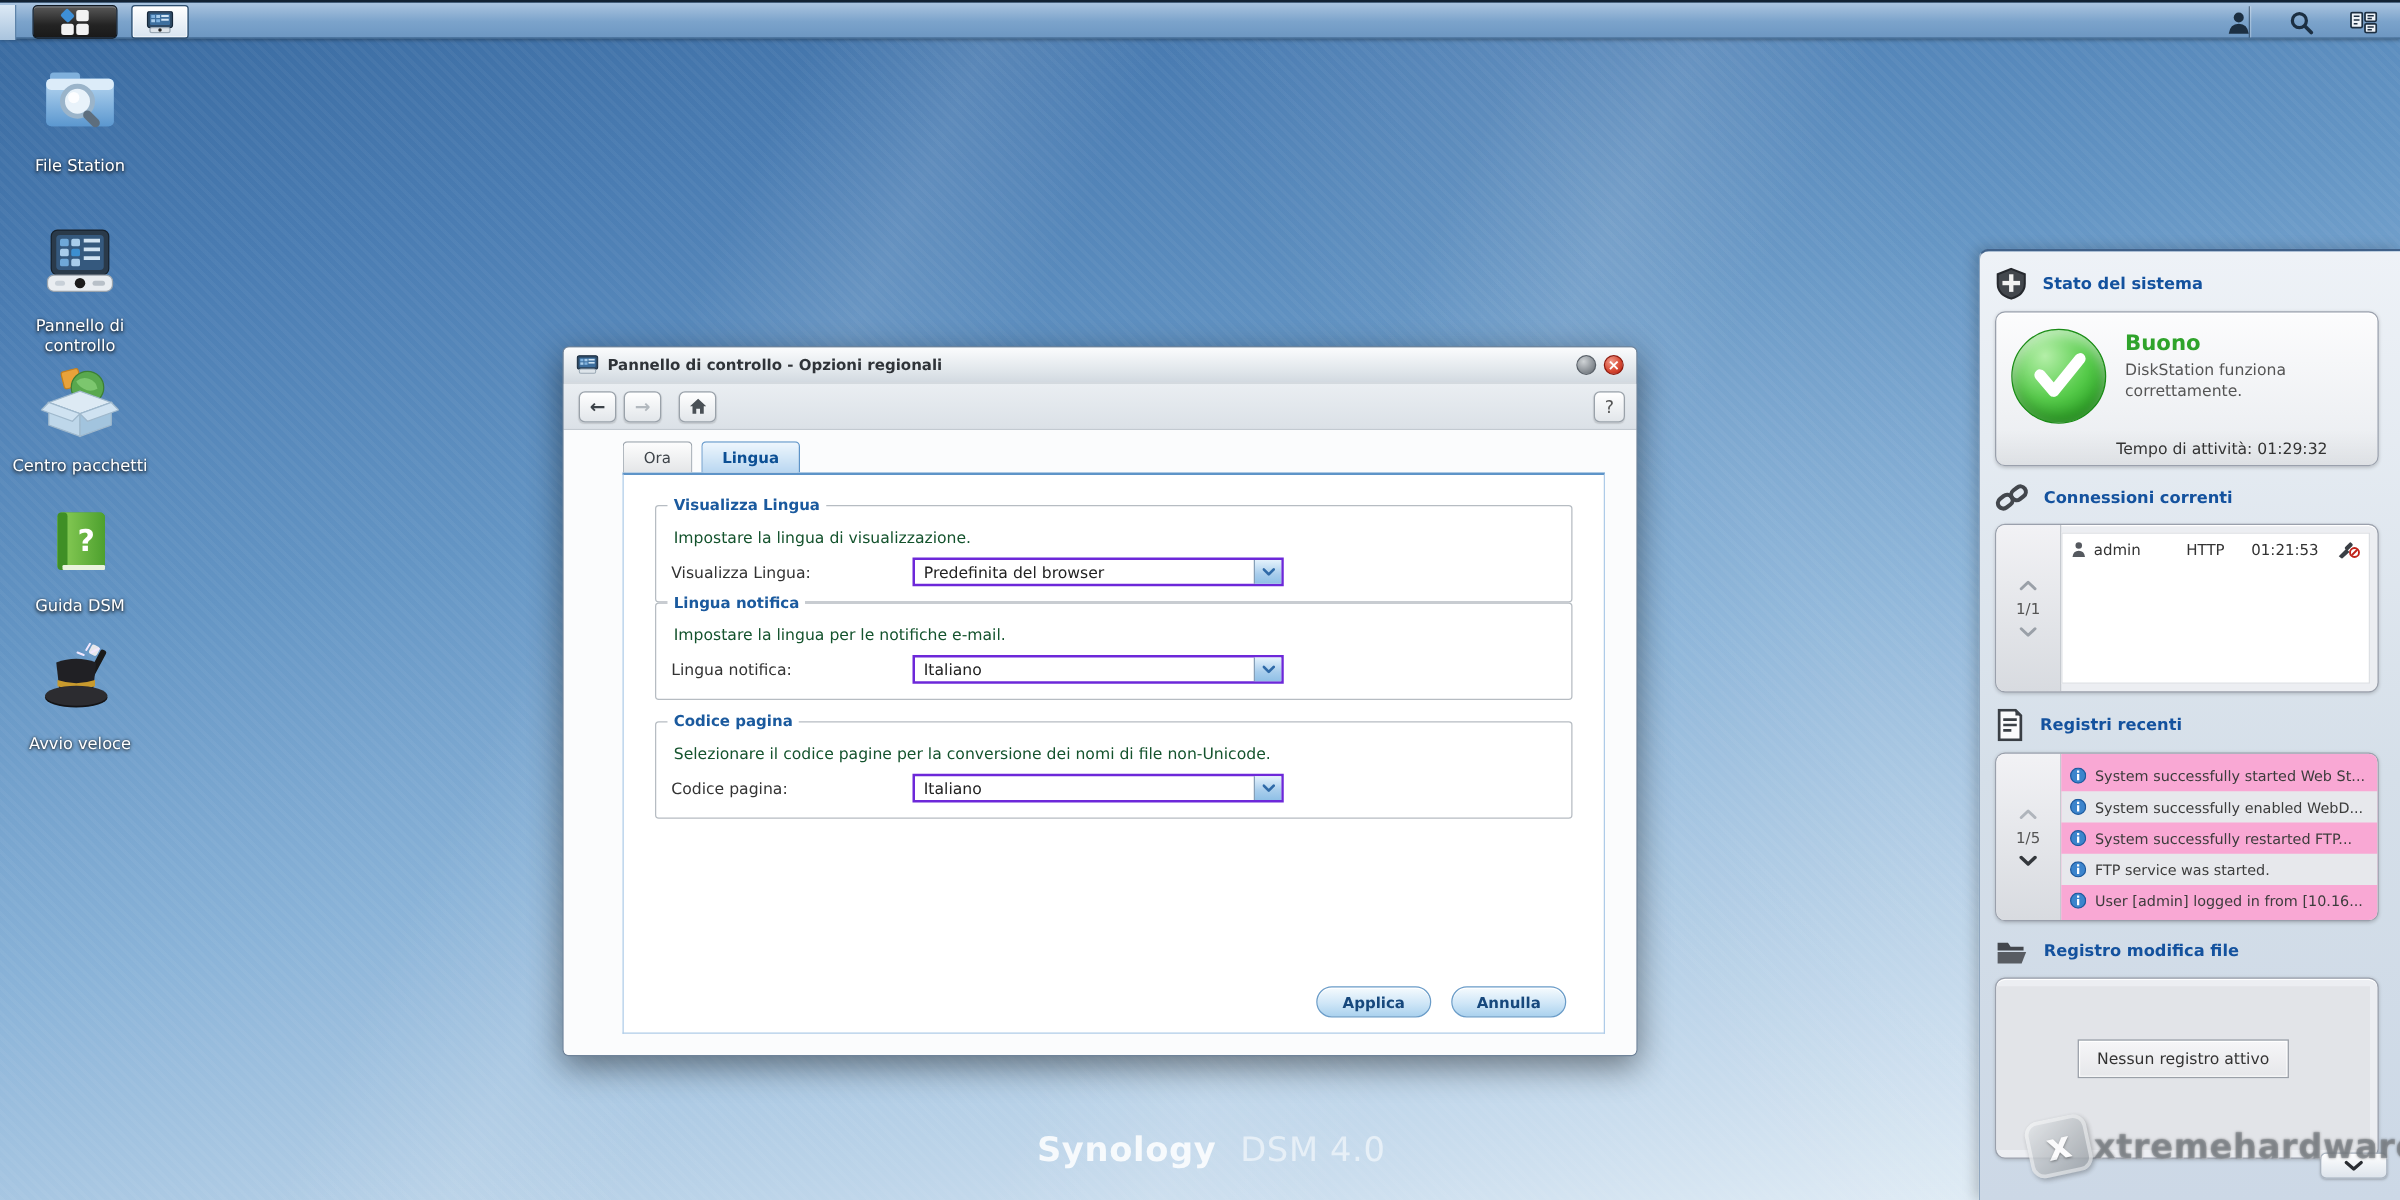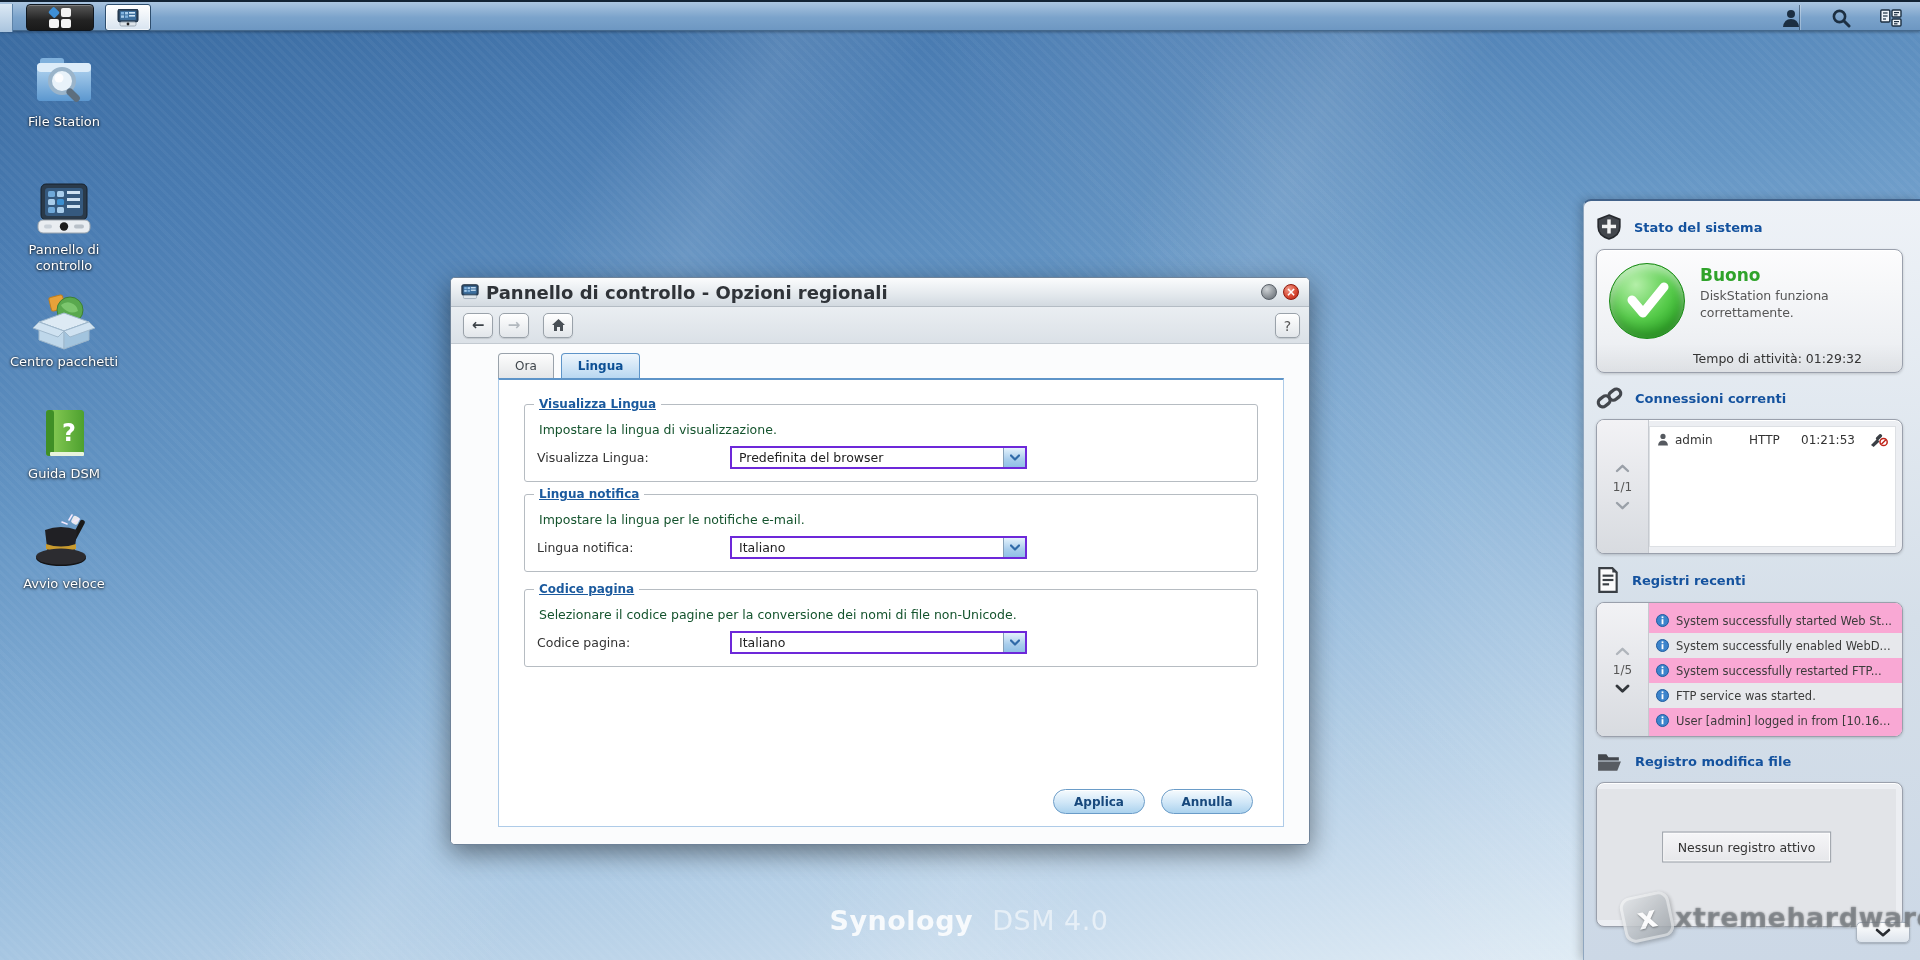--- a/index.html
+++ b/index.html
@@ -19,43 +19,43 @@
   .grid-icon i{background:#f2f2f2;border-radius:2px;display:block;}
   .grid-icon i.diamond{background:#3e8fd6;transform:rotate(45deg) scale(.9);}
   .task-win-btn{position:absolute;left:105px;top:2px;width:46px;height:27px;background:linear-gradient(#ffffff,#d8e4f0);border:1px solid #2e4e6e;border-radius:3px;display:flex;align-items:center;justify-content:center;box-shadow:inset 0 0 0 1px rgba(255,255,255,.6);}
   .tb-divider{position:absolute;left:1799px;top:3px;width:1px;height:25px;background:rgba(18,38,58,.5);box-shadow:1px 0 0 rgba(255,255,255,.3);}
   .tb-right{position:absolute;right:8px;top:2px;height:27px;display:flex;align-items:center;gap:24px;padding:0 8px;}
   .tb-ic{display:flex;align-items:center;justify-content:center;width:26px;height:26px;}
 
   
   .dicon{position:absolute;left:8px;width:112px;text-align:center;color:#fff;cursor:default;}
   .dicon .ic{height:60px;display:flex;align-items:flex-end;justify-content:center;}
-  .dicon .lbl{margin-top:4px;font-size:13px;line-height:1.25;text-shadow:0 1px 3px rgba(0,0,0,.8),0 0 2px rgba(0,0,0,.55);}
+  .dicon .lbl{margin-top:16px;font-size:13px;line-height:1.25;text-shadow:0 1px 3px rgba(0,0,0,.8),0 0 2px rgba(0,0,0,.55);}
   #d1{top:50px;} #d2{top:178px;} #d3{top:290px;} #d4{top:402px;} #d5{top:512px;}
 
   
   .window{position:absolute;left:450px;top:277px;width:860px;height:568px;background:#eef1f4;border:1px solid #6f8399;border-radius:5px;box-shadow:0 8px 26px rgba(0,0,0,.45);}
   .titlebar{height:29px;border-radius:4px 4px 0 0;background:linear-gradient(#fbfcfd,#dfe5ea 70%,#d2d9e0);border-bottom:1px solid #b4bcc4;display:flex;align-items:center;padding:0 10px;gap:7px;}
-  .title{font-weight:bold;color:#2f3338;font-size:18px;}
+  .title{font-weight:bold;color:#2f3338;font-size:12px;}
   .orbs{margin-left:auto;display:flex;gap:6px;}
   .orb{width:16px;height:16px;border-radius:50%;display:flex;align-items:center;justify-content:center;}
   .orb.grey{background:radial-gradient(circle at 35% 30%,#cfd3d6,#8a9096 60%,#5f666d);border:1px solid #596068;}
   .orb.red{background:radial-gradient(circle at 35% 30%,#f09a8a,#d84a34 55%,#b01e10);border:1px solid #8e1a0e;color:#fff;font-weight:bold;font-size:12px;line-height:1;}
   .toolbar{height:37px;background:linear-gradient(#eaeef2,#dbe1e7);border-bottom:1px solid #c3cad1;display:flex;align-items:center;padding:0 12px;gap:6px;position:relative;}
   .tool-btn{width:30px;height:25px;border:1px solid #9aa2aa;border-radius:5px;background:linear-gradient(#ffffff,#e2e6ea);display:flex;align-items:center;justify-content:center;font-size:15px;font-weight:bold;color:#3c4248;box-shadow:0 1px 1px rgba(0,0,0,.12);}
   .tool-btn.disabled{color:#b2b8be;}
   .help-btn{position:absolute;right:9px;top:6px;width:25px;height:25px;border:1px solid #9aa2aa;border-radius:5px;background:linear-gradient(#ffffff,#e2e6ea);display:flex;align-items:center;justify-content:center;font-size:14px;color:#555;box-shadow:0 1px 1px rgba(0,0,0,.12);}
   .content{position:absolute;left:0;top:66px;right:0;bottom:0;background:#fbfcfd;border-radius:0 0 4px 4px;}
   .tabs{position:absolute;left:47px;top:9px;display:flex;gap:7px;z-index:2;}
   .tab{height:25px;padding:0 16px;display:flex;align-items:center;border:1px solid #99a2ab;border-bottom:none;border-radius:4px 4px 0 0;background:linear-gradient(#fdfdfd,#e4e6e8);color:#3f454b;}
   .tab.active{background:linear-gradient(#eef6fd,#b9d7f1);border-color:#5e94c8;color:#0c4f94;font-weight:bold;}
   .frame{position:absolute;left:47px;top:34px;width:786px;height:449px;background:#fff;border:1px solid #aecbe8;border-top:2px solid #5e94c8;}
   .fset{position:relative;margin:0 25px;border:1px solid #b6bcc2;border-radius:3px;padding:15px 12px 12px 12px;}
-  .fs1{margin-top:24px;} .fs2{margin-top:12px;} .fs3{margin-top:17px;}
-  .fset .legend{position:absolute;top:-8px;left:9px;background:#fff;padding:0 5px;font-weight:bold;color:#1b5a9e;text-decoration:underline;}
+  .fs1{margin-top:24px;} .fs2{} .fs3{margin-top:17px;}
+  .fset .legend{position:absolute;top:-8px;left:9px;background:#fff;padding:0 5px;font-weight:bold;color:#1b5a9e;}
   .fset .desc{color:#14532d;margin:2px 0 9px 2px;font-size:12.5px;}
   .frow{display:flex;align-items:center;}
   .flabel{width:193px;color:#333;font-size:12.5px;}
   .combo{width:297px;height:23px;border:2px solid #6d28d9;background:#fff;display:flex;align-items:stretch;cursor:default;}
   .combo .val{flex:1;display:flex;align-items:center;padding:0 7px;color:#222;font-size:12.5px;white-space:nowrap;overflow:hidden;}
   .combo .dd{width:22px;border-left:1px solid #86a0b8;background:linear-gradient(#e4f2fc,#a8cdec 60%,#8fc0e6);display:flex;align-items:center;justify-content:center;}
   .btn-row{position:absolute;right:30px;bottom:12px;display:flex;gap:16px;}
   .pill{min-width:92px;height:25px;padding:0 14px;border-radius:13px;border:1px solid #6a9cc8;background:linear-gradient(#f6fbfe,#cfe6f7 55%,#abd2ee);color:#17487c;font-weight:bold;display:flex;align-items:center;justify-content:center;box-shadow:inset 0 1px 0 #fff;}
 
   

